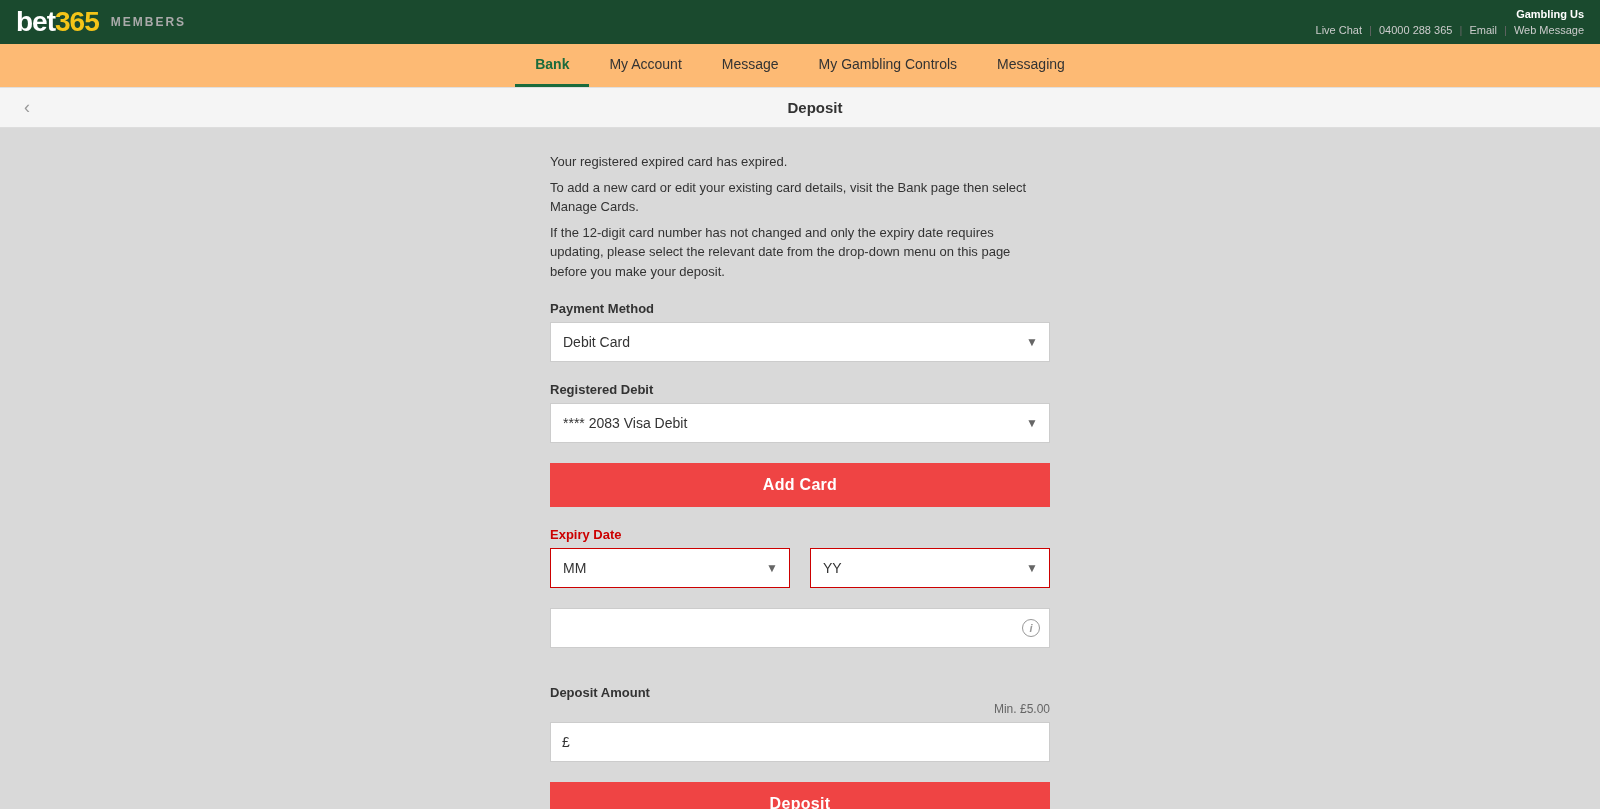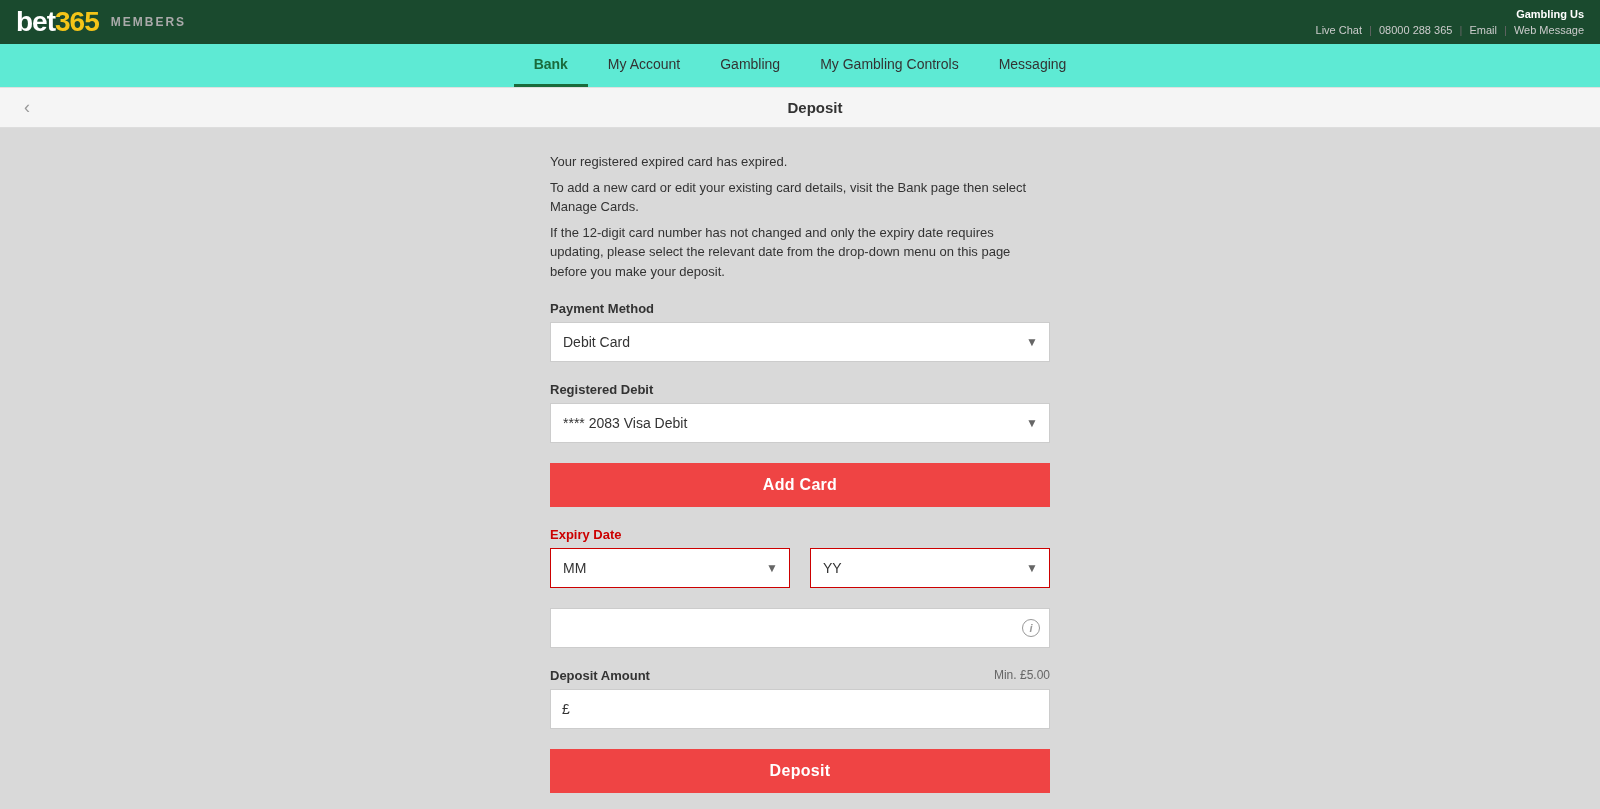--- a/index.html
+++ b/index.html
@@ -49,21 +49,21 @@
       color: #fff;
       font-weight: bold;
     }
     .header-contact .separator {
       color: #666;
       margin: 0 4px;
     }
 
     
     .nav {
-      background: #5eead4;
+      background: #fdba74;
       border-bottom: 1px solid #e0e0e0;
       display: flex;
       justify-content: center;
       gap: 0;
       height: 44px;
       align-items: stretch;
     }
     .nav-item {
       padding: 0 20px;
       display: flex;
@@ -212,29 +212,30 @@
       transform: translateY(-50%);
       color: #999;
       font-size: 16px;
       pointer-events: none;
     }
 
     
     .deposit-amount-header {
       display: flex;
       justify-content: space-between;
-      align-items: flex-start;
+      align-items: center;
       margin-bottom: 6px;
     }
     .deposit-amount-header .form-label {
       margin-bottom: 0;
     }
     .min-amount {
       font-size: 12px;
       color: #666;
+      margin-top: 34px;
     }
     .deposit-input-wrapper {
       position: relative;
     }
     .deposit-input-wrapper input {
       width: 100%;
       height: 40px;
       border: 1px solid #ccc;
       background: #fff;
       padding: 0 12px 0 28px;
@@ -259,38 +260,38 @@
     <span>
       <span class="logo-bet">bet</span><span class="logo-365">365</span>
     </span>
     <span class="logo-members">MEMBERS</span>
   </div>
   <div class="header-contact">
     <div><span class="contact-title">Gambling Us</span></div>
     <div>
       <span style="cursor:pointer;">Live Chat</span>
       <span class="separator">|</span>
-      <span>08000 288 365</span>
+      <span>04000 288 365</span>
       <span class="separator">|</span>
       <span style="cursor:pointer;">Email</span>
       <span class="separator">|</span>
       <span style="cursor:pointer;">Web Message</span>
     </div>
   </div>
 </header>
 
 <nav class="nav">
   <a class="nav-item active" href="#">
     <span>Bank</span>
   </a>
   <a class="nav-item" href="#">
     <span>My Account</span>
   </a>
   <a class="nav-item" href="#">
-    <span>Gambling</span>
+    <span>Message</span>
   </a>
   <a class="nav-item" href="#">
     <span>My Gambling Controls</span>
   </a>
   <a class="nav-item" href="#">
     <span>Messaging</span>
   </a>
 </nav>
 
 <div class="page-title-bar">

